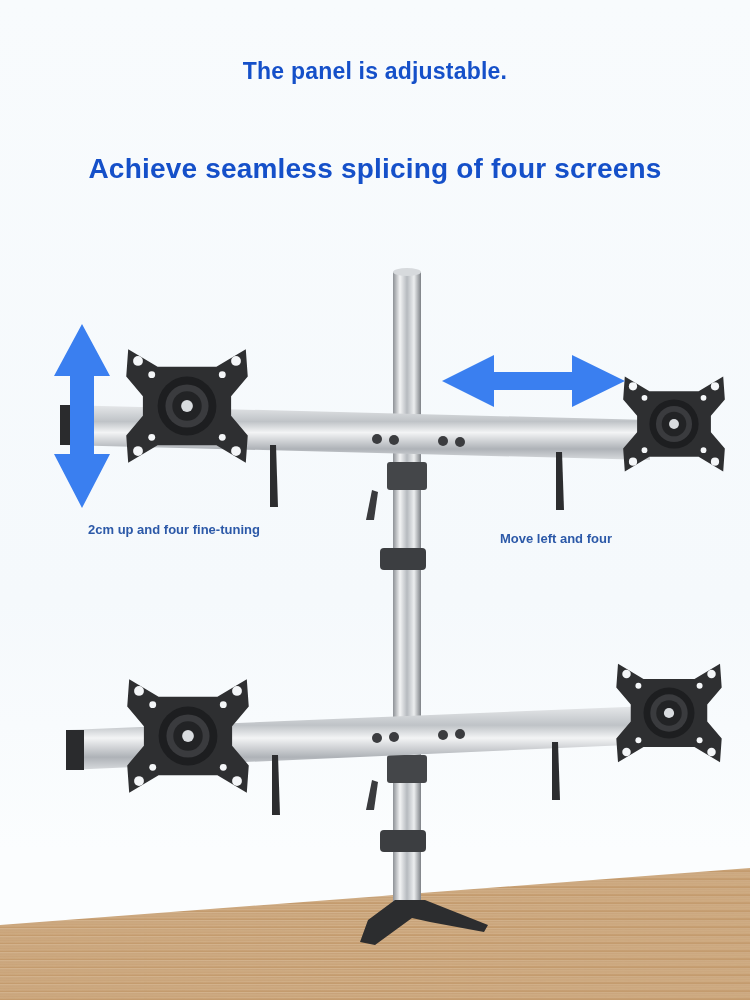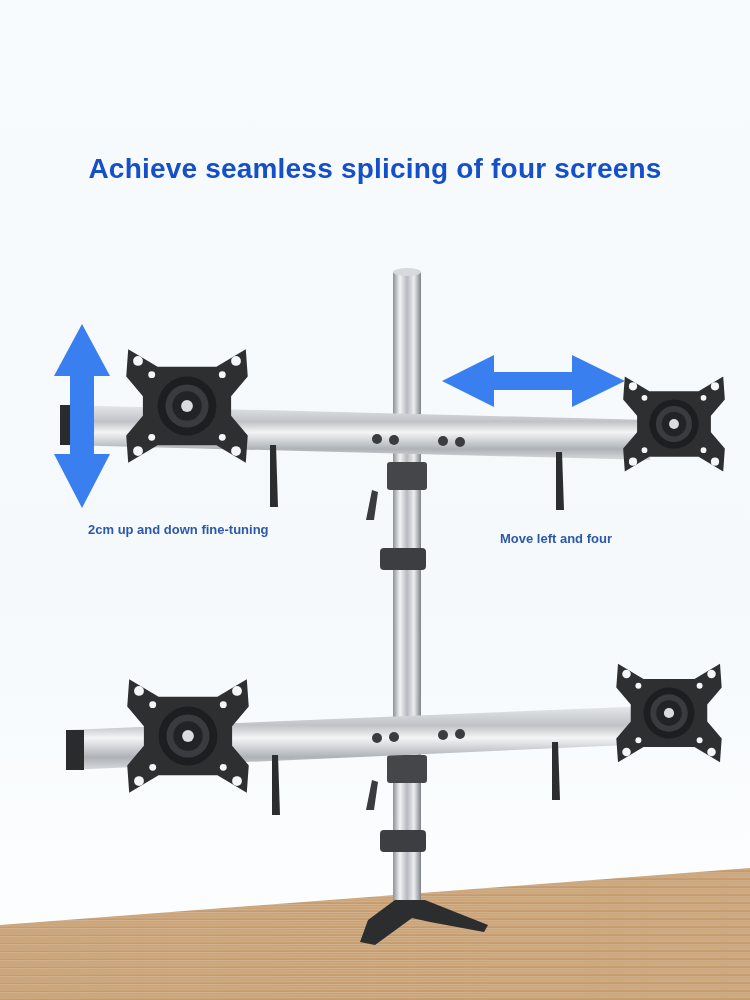--- a/index.html
+++ b/index.html
@@ -105,17 +105,18 @@
     <use href="#plate" transform="translate(187,406) scale(0.98)"></use>
     <use href="#plate" transform="translate(674,424) scale(0.82)"></use>
     <use href="#plate" transform="translate(188,736) scale(0.98)"></use>
     <use href="#plate" transform="translate(669,713) scale(0.85)"></use>
 
     <path d="M82,324 L110,376 L94,376 L94,454 L110,454 L82,508 L54,454 L70,454 L70,376 L54,376 Z" fill="#3a7ff0"></path>
 
     <path d="M442,381 L494,355 L494,372 L572,372 L572,355 L625,381 L572,407 L572,390 L494,390 L494,407 Z" fill="#3a7ff0"></path>
   </svg>
 
+  <div class="headline h1">The panel is adjustable.</div>
   <div class="headline h2">Achieve seamless splicing of four screens</div>
 
-  <div class="caption cap-left">2cm up and down fine-tuning</div>
+  <div class="caption cap-left">2cm up and four fine-tuning</div>
   <div class="caption cap-right">Move left and four</div>
 </div>
 
 </body></html>

